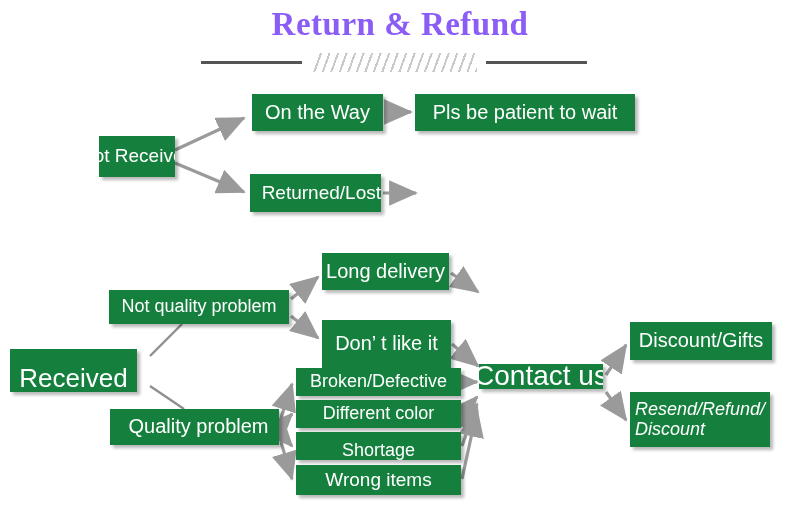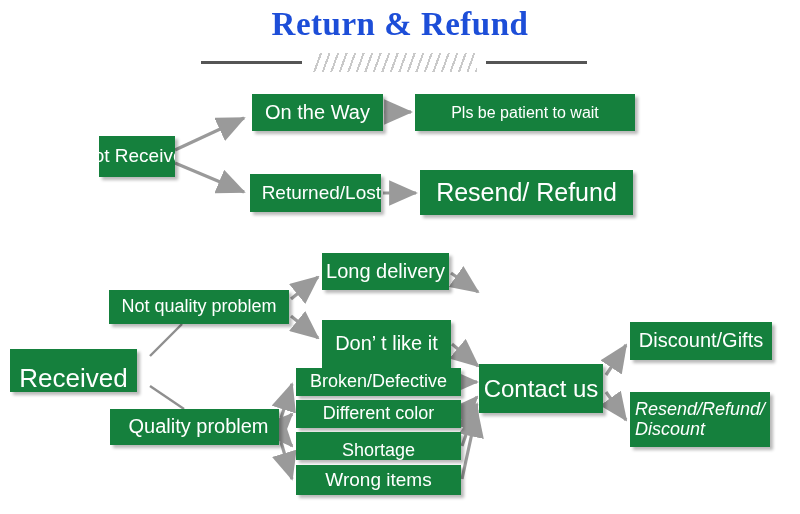--- a/index.html
+++ b/index.html
@@ -14,21 +14,21 @@
 
   
   .title{
     position:absolute;
     left:0;top:6px;width:800px;
     text-align:center;
     font-family:"Liberation Serif", serif;
     font-weight:bold;
     font-size:33px;
     letter-spacing:0.5px;
-    color:#1d4ed8;
+    color:#8b5cf6;
   }
   .divider{
     position:absolute;
     left:0;top:52px;width:800px;height:20px;
   }
   .divider .rule{
     position:absolute;top:9px;height:3px;background:#555555;
   }
   .divider .rule.left{left:201px;width:101px;}
   .divider .rule.right{left:486px;width:101px;}
@@ -116,31 +116,28 @@
   </svg>
 
   <div class="node" style="left:99px;top:136px;width:76px;height:41px;font-size:19px;">
     <span>Not Received</span>
   </div>
 
   <div class="node" style="left:252px;top:94px;width:131px;height:37px;font-size:20px;">
     <span>On the Way</span>
   </div>
 
-  <div class="node" style="left:415px;top:94px;width:220px;height:37px;font-size:16px;">
+  <div class="node" style="left:415px;top:94px;width:220px;height:37px;font-size:20px;">
     <span>Pls be patient to wait</span>
   </div>
 
   <div class="node" style="left:250px;top:174px;width:131px;height:38px;font-size:19px;justify-content:flex-end;">
     <span>Returned/Lost</span>
   </div>
 
-  <div class="node" style="left:420px;top:170px;width:213px;height:45px;font-size:25px;">
-    <span>Resend/ Refund</span>
-  </div>
 
   <div class="node" style="left:10px;top:349px;width:127px;height:43px;font-size:26px;align-items:flex-end;">
     <span>Received</span>
   </div>
 
   <div class="node" style="left:109px;top:290px;width:180px;height:34px;font-size:18px;">
     <span>Not quality problem</span>
   </div>
 
   <div class="node" style="left:110px;top:409px;width:169px;height:36px;font-size:20px;padding-left:8px;">
@@ -164,21 +161,21 @@
   </div>
 
   <div class="node" style="left:296px;top:432px;width:165px;height:28px;font-size:18px;align-items:flex-end;">
     <span>Shortage</span>
   </div>
 
   <div class="node" style="left:296px;top:465px;width:165px;height:30px;font-size:19px;">
     <span>Wrong items</span>
   </div>
 
-  <div class="node" style="left:479px;top:364px;width:124px;height:49px;font-size:24px;">
+  <div class="node" style="left:479px;top:364px;width:124px;height:25px;font-size:28px;">
     <span>Contact us</span>
   </div>
 
   <div class="node" style="left:630px;top:322px;width:142px;height:38px;font-size:20px;">
     <span>Discount/Gifts</span>
   </div>
 
   <div class="node left-align" style="left:630px;top:392px;width:140px;height:55px;font-size:18px;flex-direction:column;align-items:flex-start;justify-content:center;">
     <span>Resend/Refund/</span>
     <span>Discount</span>

